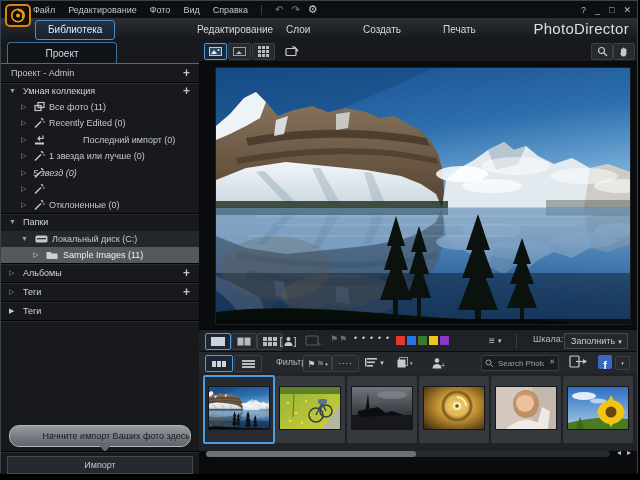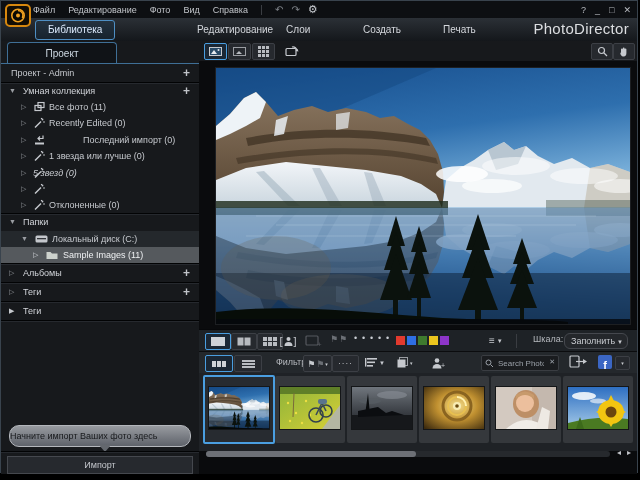--- a/index.html
+++ b/index.html
@@ -29,42 +29,42 @@
   .sbtab.active{left:6px;top:1px;width:108px;height:21px;line-height:21px;background:#101317;border:1px solid #3f6f96;border-bottom:none;color:#cdd8e2;}
   .sbtab.inactive{left:117px;top:3px;width:80px;height:19px;line-height:19px;background:linear-gradient(#5b6068,#3d4147);color:#1b1d20;}
   .sbline{left:0;top:22px;width:198px;height:1px;background:#3f6f96;}
   .row{left:0;width:198px;height:16px;line-height:16px;}
   .rowlab{position:absolute;font-size:9px;color:#c6c9ce;white-space:nowrap;}
   .plus{position:absolute;right:9px;top:0;font-size:12px;color:#c0c3c8;font-weight:bold;line-height:inherit;}
   .tri{position:absolute;font-size:7px;color:#9a9da2;line-height:inherit;}
   .sep{left:0;width:198px;height:1px;background:#020304;box-shadow:0 1px 0 #26292e;}
   .ticon{position:absolute;top:50%;transform:translateY(-50%);}
   .hintbtn{left:8px;top:384px;width:180px;height:20px;border:1px solid #b4b7bc;border-radius:10px;
-    background:linear-gradient(#989ba0,#5e626a);font-size:9px;color:#17191c;text-align:left;line-height:20px;}
+    background:linear-gradient(#989ba0,#5e626a);font-size:9px;color:#17191c;text-align:right;line-height:20px;}
   .hintnotch{left:98px;top:404px;width:0;height:0;border-left:6px solid transparent;border-right:6px solid transparent;border-top:7px solid #64686e;}
   .importbtn{left:6px;top:415px;width:184px;height:16px;background:#26292e;border:1px solid #45484e;
     font-size:9px;color:#c3c6cb;text-align:center;line-height:16px;}
   
   .main{left:198px;top:40px;width:438px;height:433px;background:#0a0b0d;}
   .vtoolbar{left:0;top:0;width:438px;height:20px;background:#17191c;border-bottom:1px solid #000;}
   .btn{position:absolute;background:#26292e;border:1px solid #3c3f45;border-radius:2px;display:flex;align-items:center;justify-content:center;}
   .btn.active{border:1px solid #4a9ee0;background:#1b2734;}
   .photozone{left:0;top:20px;width:438px;height:268px;background:#0a0b0d;}
   .photo{left:17px;top:7px;width:414px;height:256px;outline:1px solid #1d1f22;}
   .toolbar2{left:0;top:288px;width:438px;height:22px;background:#1e2226;border-top:1px solid #07080a;}
   .fstoolbar{left:0;top:310px;width:438px;height:22px;background:#24282c;border-top:1px solid #0b0c0e;}
   .filmstrip{left:0;top:332px;width:438px;height:78px;background:#1f2226;}
   .cell{position:absolute;top:3px;width:70px;height:67px;background:#35383c;border-radius:2px;}
   .cell.sel{background:#272b30;border:2px solid #4a9ee0;width:68px;height:65px;top:2px;}
   .thumb{position:absolute;left:50%;transform:translateX(-50%);top:11px;width:60px;height:42px;outline:1px solid #141618;}
   .cell.sel .thumb{top:10px;}
   .vsep{position:absolute;width:1px;height:14px;background:#3a3d42;top:4px;}
   .sq{position:absolute;top:6px;width:9px;height:9px;}
   .ratedot{position:absolute;top:3px;font-size:9px;color:#caced4;}
-  .ddown{position:absolute;background:#24272b;border:1px solid #45484e;border-radius:6px;font-size:9px;color:#c8cbd0;}
+  .ddown{position:absolute;background:#24272b;border:1px solid #45484e;border-radius:0;font-size:9px;color:#c8cbd0;}
   .searchbox{left:282px;top:3px;width:76px;height:14px;background:#1a1c1f;border:1px solid #3a3d42;border-radius:2px;}
   .searchbox input{position:absolute;left:14px;top:0;width:46px;height:13px;background:transparent;border:none;outline:none;
     font-size:8px;color:#cfd2d7;font-family:"Liberation Sans",sans-serif;}
   .searchbox input::placeholder{color:#9aa0a8;}
   .scrolltrack{left:7px;top:410px;width:404px;height:6px;background:#26292d;border-radius:3px;}
   .scrollthumb{position:absolute;left:0;top:0;width:210px;height:6px;background:#6d7076;border-radius:3px;}
   .statusbar{left:0;top:418px;width:438px;height:15px;background:#1b1f24;border-top:1px solid #323c46;line-height:15px;}
   .flagicon{font-size:9px;color:#6a6e74;}
   .icwhite{fill:none;stroke:#c6c9ce;stroke-width:1.2;}
 </style>

